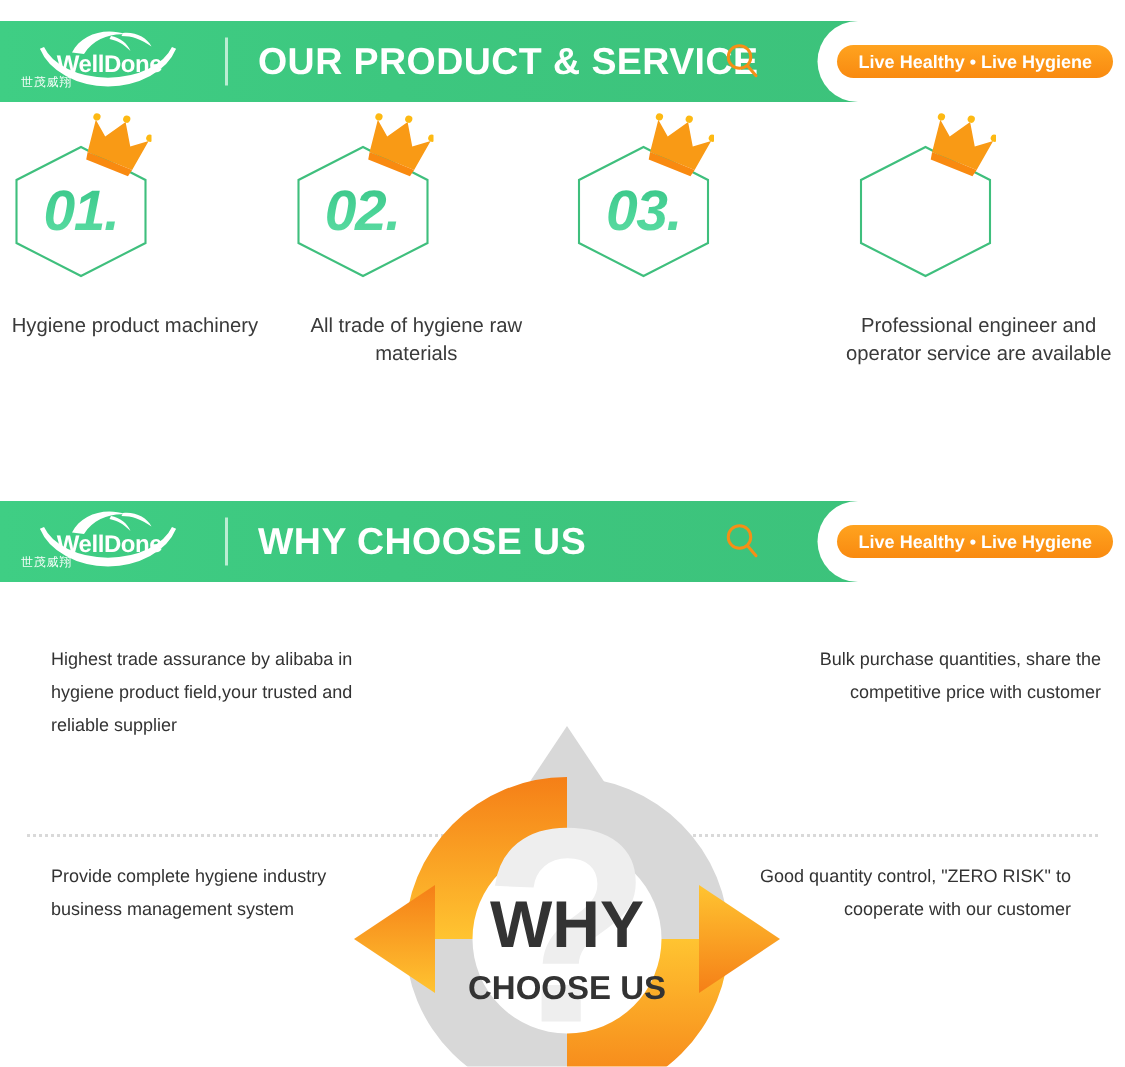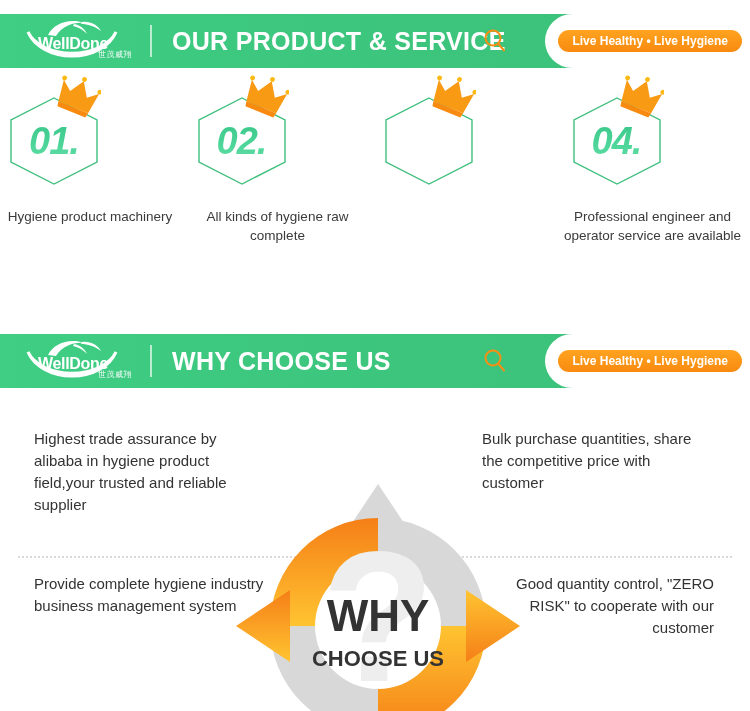--- a/index.html
+++ b/index.html
@@ -94,21 +94,21 @@
     font-weight: bold;
     color: #ffffff;
     letter-spacing: -0.3px;
     line-height: 1;
   }
   .logo-cn {
     position: absolute;
     left: 0;
     top: 33px;
     width: 118px;
-    text-align: right;
+    text-align: left;
     font-size: 8px;
     color: #ffffff;
     letter-spacing: 0.5px;
     line-height: 1;
     opacity: .95;
   }
 
   .logo-divider {
     position: absolute;
     left: 150px;
@@ -241,26 +241,26 @@
     left: 228px;
     top: 88px;
     width: 300px;
     height: 300px;
   }
   .wheel svg { display: block; }
 
   .why-text {
     position: absolute;
     width: 230px;
-    font-size: 15px;
+    font-size: 12px;
     line-height: 22px;
     color: #333333;
   }
   #why-text-tl { left: 34px;  top: 40px;  text-align: left;  }
-  #why-text-tr { left: 482px; top: 40px;  width: 228px; }
+  #why-text-tr { left: 506px; top: 40px;  text-align: right; width: 228px; }
   #why-text-bl { left: 34px;  top: 185px; text-align: left;  }
   #why-text-br { left: 486px; top: 185px; text-align: right; width: 228px; }
 </style>
 </head>
 <body>
 
 <div class="section" id="section-products">
 
   <div class="band">
     <div class="band-green">
@@ -326,46 +326,46 @@
         <svg class="crown" viewBox="0 0 48 48">
           <g transform="rotate(22 24 24)">
             <path d="M8 34 L5 12 L15 20 L24 6 L33 20 L43 12 L40 34 Z" fill="#f99a15"></path>
             <path d="M8 34 L40 34 L39 39 L9 39 Z" fill="#f98a10"></path>
             <circle cx="5" cy="10" r="2.4" fill="#fdb913"></circle>
             <circle cx="24" cy="4" r="2.4" fill="#fdb913"></circle>
             <circle cx="43" cy="10" r="2.4" fill="#fdb913"></circle>
           </g>
         </svg>
       </div>
-      <div class="card-caption">All kinds of hygiene raw complete</div>
+      <div class="card-caption">All trade of hygiene raw materials</div>
     </div>
 
     <div class="card">
       <div class="badge">
         <svg class="hex" viewBox="0 0 92 90">
           <polygon points="46,2 89,24 89,66 46,88 3,66 3,24" fill="none" stroke="#3fbf7d" stroke-width="1.4"></polygon>
         </svg>
+        <div class="hex-num">03.</div>
         <svg class="crown" viewBox="0 0 48 48">
           <g transform="rotate(22 24 24)">
             <path d="M8 34 L5 12 L15 20 L24 6 L33 20 L43 12 L40 34 Z" fill="#f99a15"></path>
             <path d="M8 34 L40 34 L39 39 L9 39 Z" fill="#f98a10"></path>
             <circle cx="5" cy="10" r="2.4" fill="#fdb913"></circle>
             <circle cx="24" cy="4" r="2.4" fill="#fdb913"></circle>
             <circle cx="43" cy="10" r="2.4" fill="#fdb913"></circle>
           </g>
         </svg>
       </div>
     </div>
 
     <div class="card">
       <div class="badge">
         <svg class="hex" viewBox="0 0 92 90">
           <polygon points="46,2 89,24 89,66 46,88 3,66 3,24" fill="none" stroke="#3fbf7d" stroke-width="1.4"></polygon>
         </svg>
-        <div class="hex-num">04.</div>
         <svg class="crown" viewBox="0 0 48 48">
           <g transform="rotate(22 24 24)">
             <path d="M8 34 L5 12 L15 20 L24 6 L33 20 L43 12 L40 34 Z" fill="#f99a15"></path>
             <path d="M8 34 L40 34 L39 39 L9 39 Z" fill="#f98a10"></path>
             <circle cx="5" cy="10" r="2.4" fill="#fdb913"></circle>
             <circle cx="24" cy="4" r="2.4" fill="#fdb913"></circle>
             <circle cx="43" cy="10" r="2.4" fill="#fdb913"></circle>
           </g>
         </svg>
       </div>

